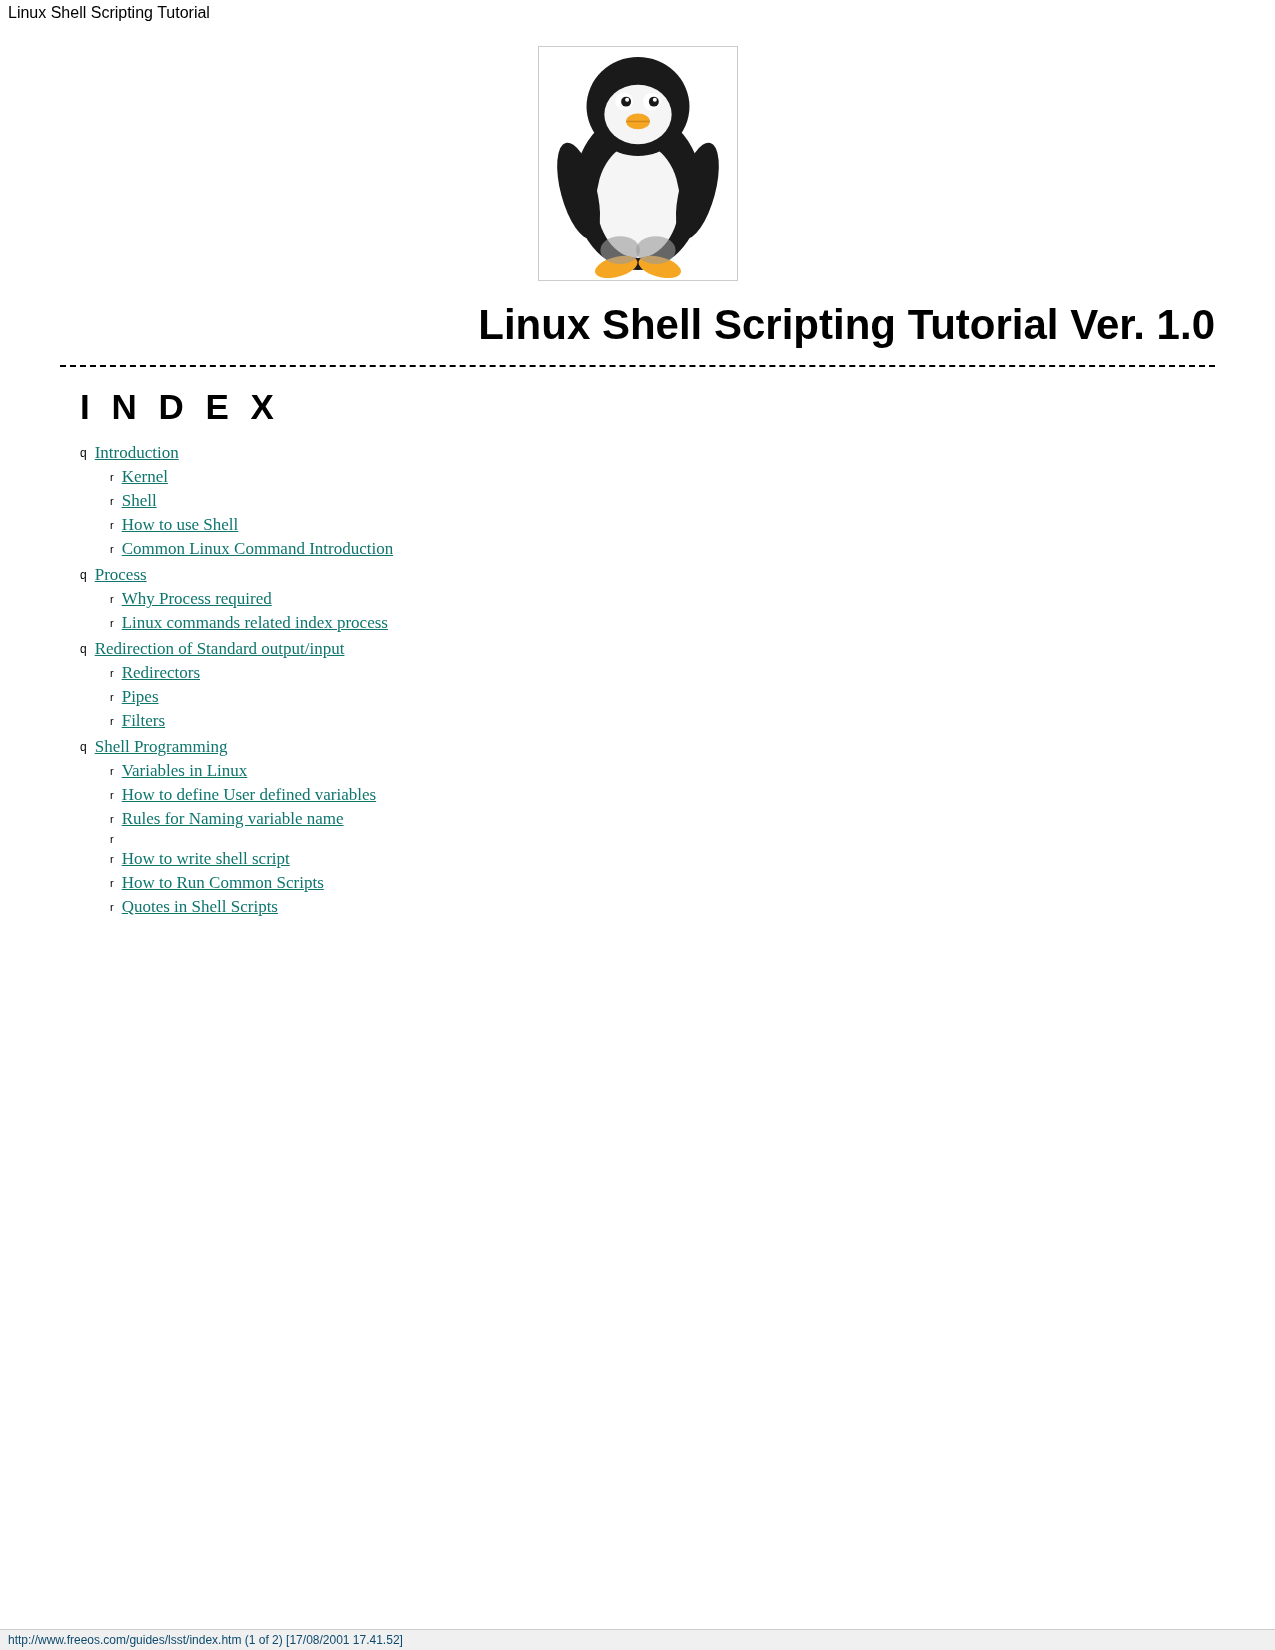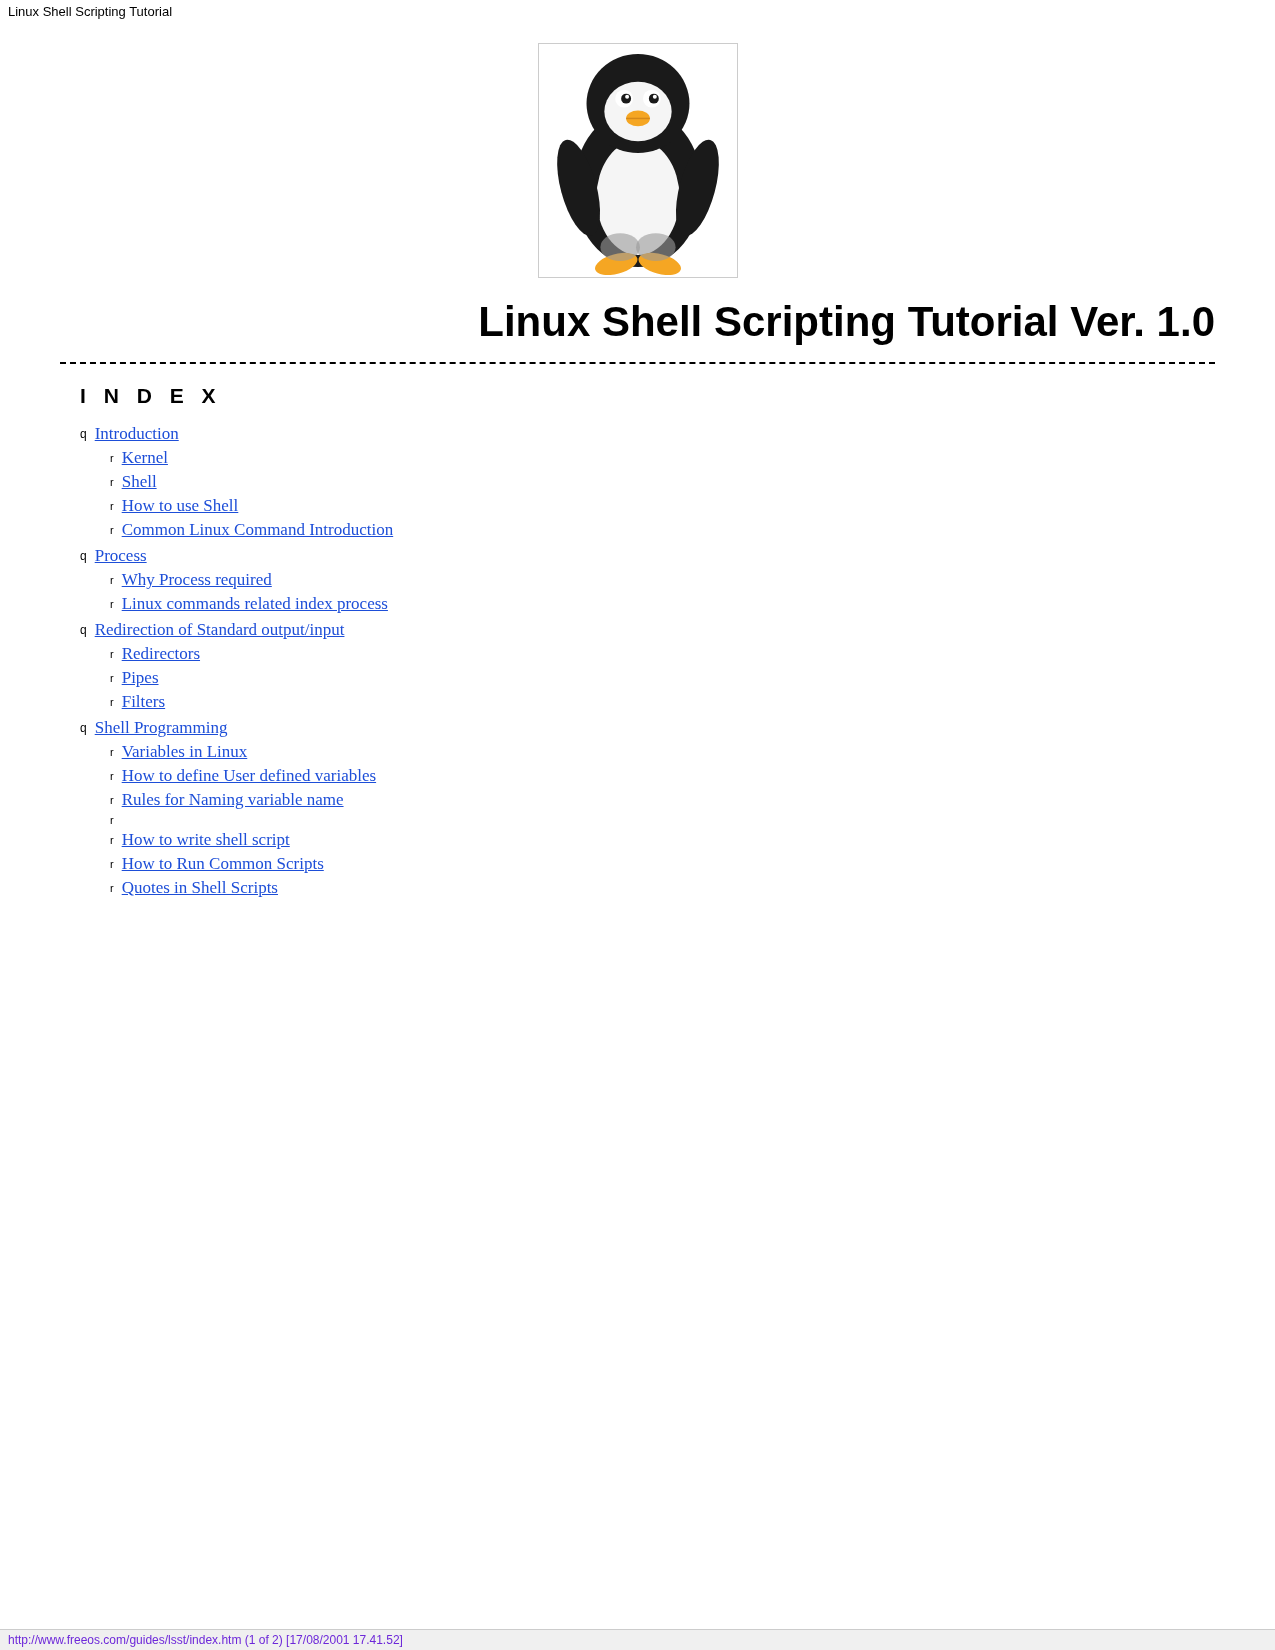--- a/index.html
+++ b/index.html
@@ -12,21 +12,21 @@
       font-family: Times New Roman, Times, serif;
       background: #ffffff;
       color: #000000;
       font-size: 16px;
       width: 1275px;
       min-height: 1650px;
       position: relative;
     }
 
     .browser-title {
-      font-size: 13px;
+      font-size: 16px;
       padding: 4px 8px;
       color: #000;
       font-family: Arial, sans-serif;
     }
 
     .page-content {
       padding: 0 60px 60px 60px;
       text-align: center;
     }
 
@@ -53,21 +53,21 @@
       border-top: 2px dashed #000;
       margin: 10px 0 20px 0;
     }
 
     .index-section {
       text-align: left;
       padding-left: 20px;
     }
 
     .index-title {
-      font-size: 21px;
+      font-size: 35px;
       font-weight: bold;
       font-family: Arial, Helvetica, sans-serif;
       letter-spacing: 6px;
       margin-bottom: 16px;
     }
 
     .toc-list {
       list-style: none;
       padding: 0;
       margin: 0;
@@ -107,34 +107,34 @@
     }
 
     .toc-sub-list li {
       display: flex;
       align-items: center;
       margin-bottom: 4px;
       font-size: 17px;
     }
 
     a {
-      color: #1d4ed8;
+      color: #0f766e;
     }
 
     .status-bar {
       position: fixed;
       bottom: 0;
       left: 0;
       width: 1275px;
       background: #f0f0f0;
       border-top: 1px solid #ccc;
       padding: 3px 8px;
       font-size: 12px;
       font-family: Arial, sans-serif;
-      color: #6d28d9;
+      color: #0c4a6e;
     }
 
     
     .tux-container {
       display: flex;
       justify-content: center;
       margin: 20px 0 20px 0;
     }
 
     .tux-svg {

